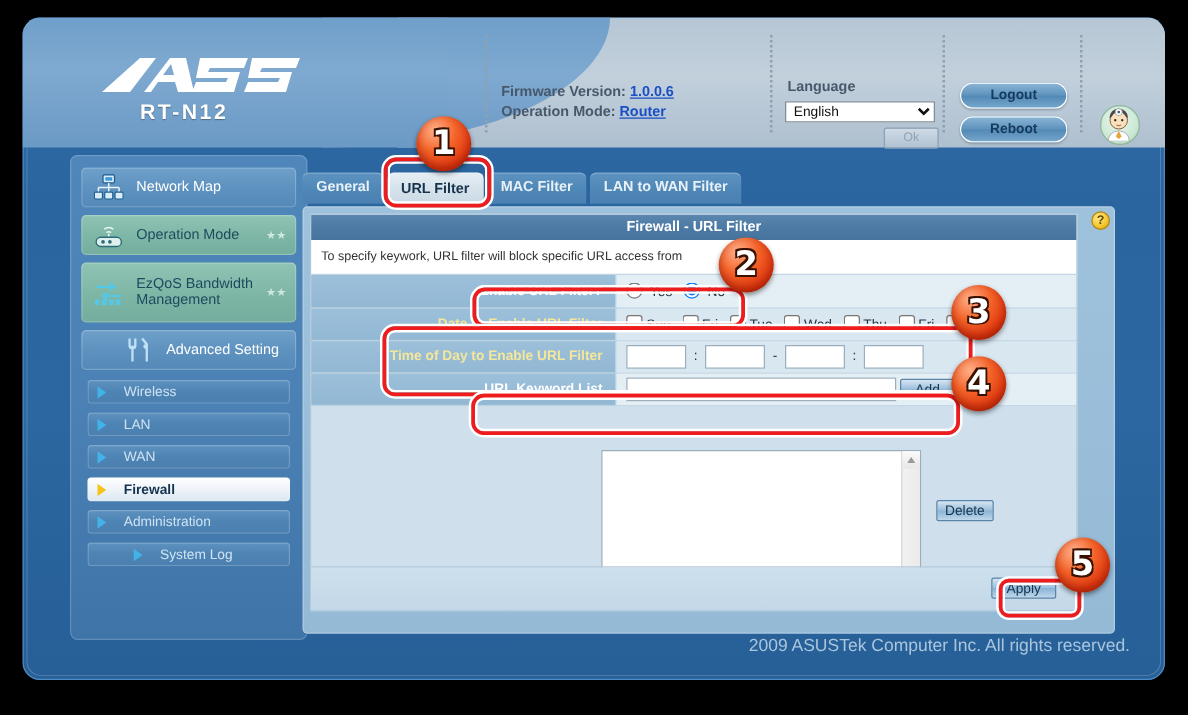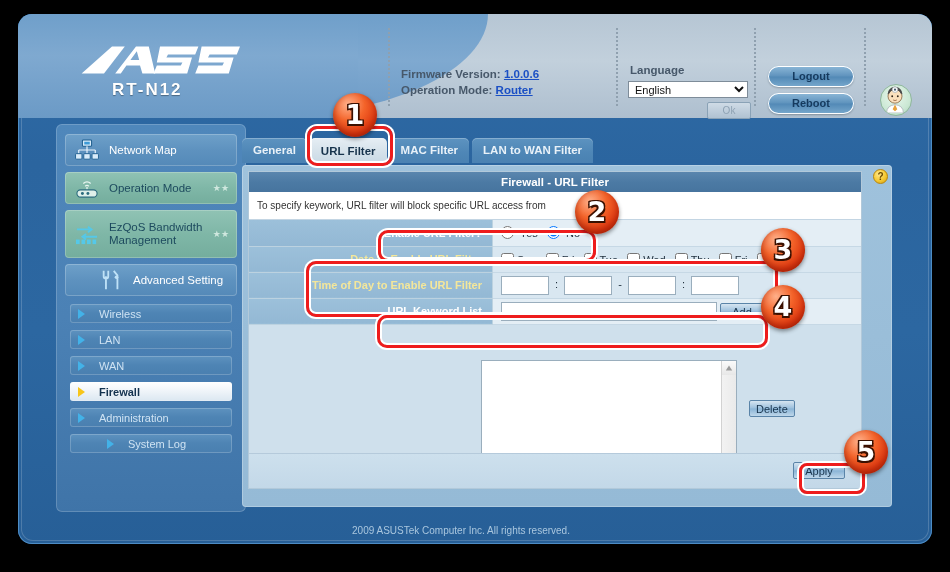--- a/index.html
+++ b/index.html
@@ -396,25 +396,25 @@
     border: 1px solid #b9860a;
     color: #6b4a00;
     font-size: 10px; font-weight: bold;
     text-align: center; line-height: 14px;
     box-sizing: border-box;
   }
 
   
   .footer {
     position: absolute;
-    left: 0; bottom: 0;
+    left: 0; bottom: 15px;
     width: 914px; height: 26px;
     color: #a9c6de;
-    font-size: 10px;
-    text-align: center;
+    font-size: 14px;
+    text-align: right;
     padding-right: 28px;
     line-height: 26px;
     box-sizing: border-box;
   }
 
   
   .anno {
     position: absolute;
     border: 3px solid #ee1c1c;
     box-shadow: 0 0 0 2px #ffffff, inset 0 0 0 2px #ffffff;

